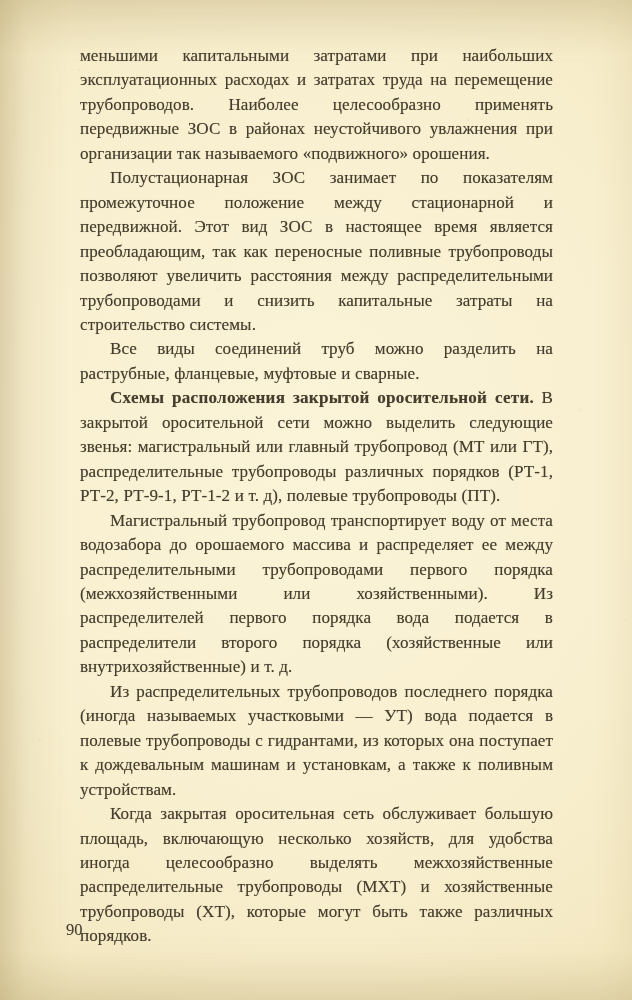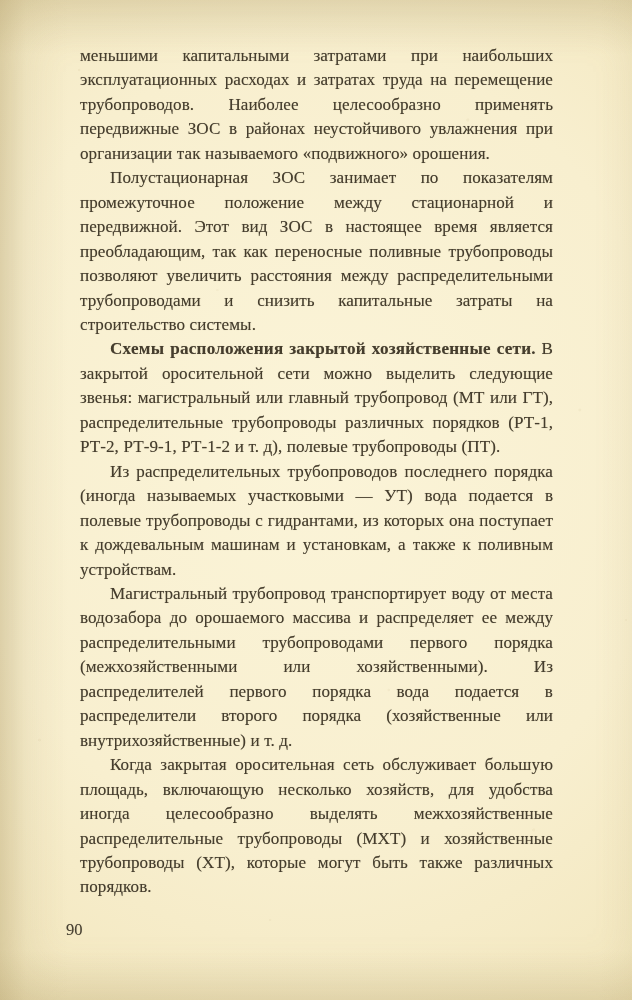--- a/index.html
+++ b/index.html
@@ -102,26 +102,27 @@
   <div class="grain"></div>
   <div class="edge-shade"></div>
 
   <div class="textblock">
 
     <p class="para cont">меньшими капитальными затратами при наибольших эксплуатационных расходах и затратах труда на перемещение трубопроводов. Наиболее целесообразно применять передвижные ЗОС в районах неустойчивого увлажнения при организации так называемого «подвижного» орошения.</p>
 
     <p class="para">Полустационарная ЗОС занимает по показателям промежуточное положение между стационарной и передвижной. Этот вид ЗОС в настоящее время является преобладающим, так как переносные поливные трубопроводы позволяют увеличить расстояния между распределительными трубопроводами и снизить капитальные затраты на строительство системы.</p>
 
 
+    <p class="para">Все виды соединений труб можно разделить на раструбные, фланцевые, муфтовые и сварные.</p>
 
-    <p class="para"><span class="runin">Схемы расположения закрытой хозяйственные сети.</span><span> В закрытой оросительной сети можно выделить следующие звенья: магистральный или главный трубопровод (МТ или ГТ), распределительные трубопроводы различных порядков (РТ-1, РТ-2, РТ-9-1, РТ-1-2 и т. д), полевые трубопроводы (ПТ).</span></p>
+    <p class="para"><span class="runin">Схемы расположения закрытой оросительной сети.</span><span> В закрытой оросительной сети можно выделить следующие звенья: магистральный или главный трубопровод (МТ или ГТ), распределительные трубопроводы различных порядков (РТ-1, РТ-2, РТ-9-1, РТ-1-2 и т. д), полевые трубопроводы (ПТ).</span></p>
+
+    <p class="para">Магистральный трубопровод транспортирует воду от места водозабора до орошаемого массива и распределяет ее между распределительными трубопроводами первого порядка (межхозяйственными или хозяйственными). Из распределителей первого порядка вода подается в распределители второго порядка (хозяйственные или внутрихозяйственные) и т. д.</p>
 
     <p class="para">Из распределительных трубопроводов последнего порядка (иногда называемых участковыми — УТ) вода подается в полевые трубопроводы с гидрантами, из которых она поступает к дождевальным машинам и установкам, а также к поливным устройствам.</p>
-
-    <p class="para">Магистральный трубопровод транспортирует воду от места водозабора до орошаемого массива и распределяет ее между распределительными трубопроводами первого порядка (межхозяйственными или хозяйственными). Из распределителей первого порядка вода подается в распределители второго порядка (хозяйственные или внутрихозяйственные) и т. д.</p>
 
     <p class="para">Когда закрытая оросительная сеть обслуживает большую площадь, включающую несколько хозяйств, для удобства иногда целесообразно выделять межхозяйственные распределительные трубопроводы (МХТ) и хозяйственные трубопроводы (ХТ), которые могут быть также различных порядков.</p>
 
   </div>
 
   <div class="page-number">90</div>
 
 </div>
 
 </body></html>

